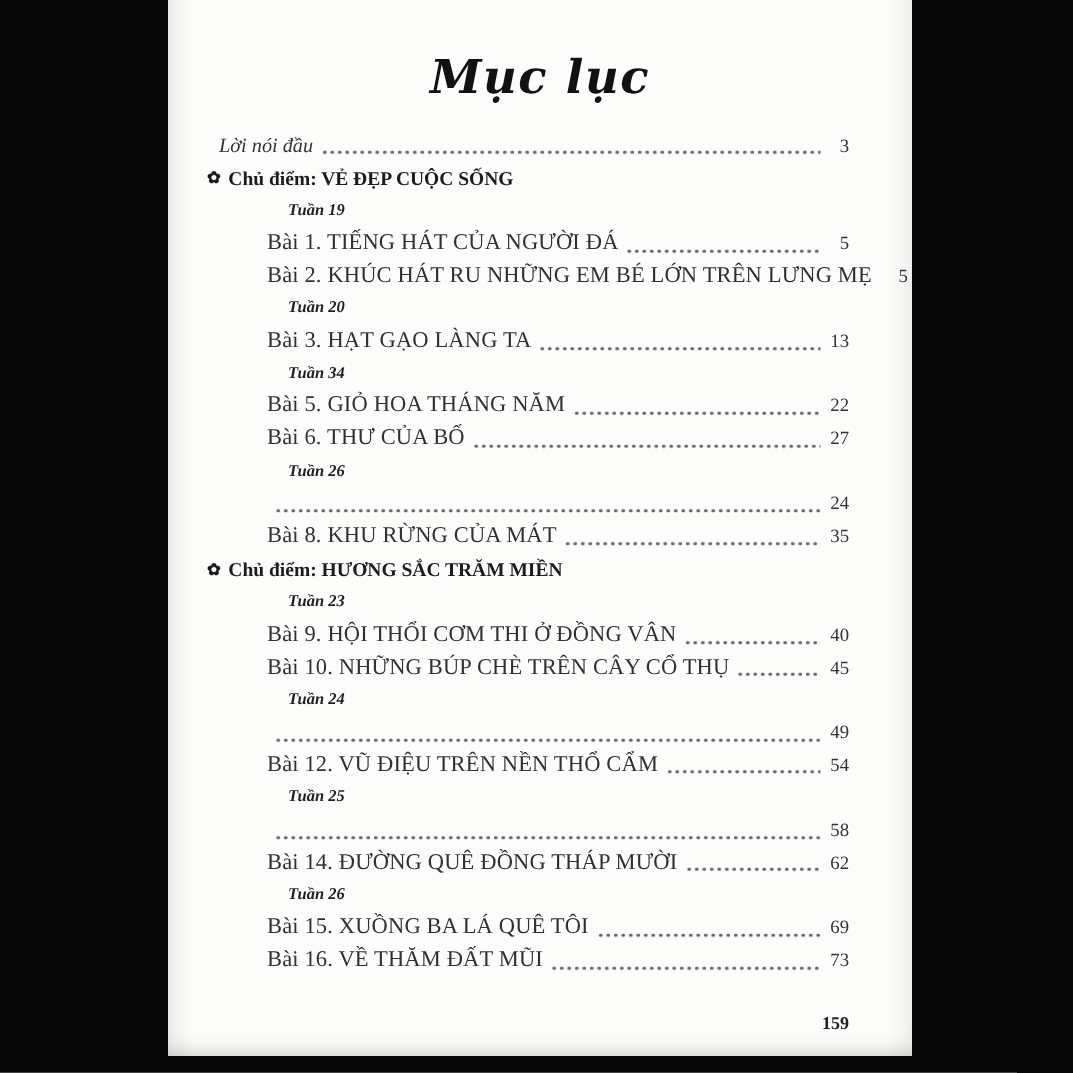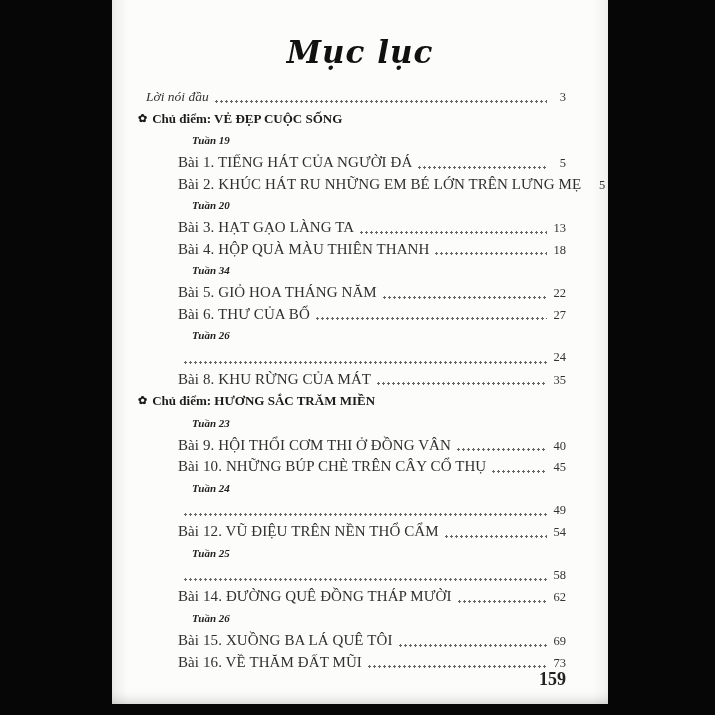--- a/index.html
+++ b/index.html
@@ -89,21 +89,21 @@
   .lesson .label {
     font-size: 15px;
     color: #303030;
     letter-spacing: 0.1px;
   }
   .folio {
     position: absolute;
     right: 42px;
     bottom: 14px;
     font-weight: bold;
-    font-size: 18px;
+    font-size: 12px;
     color: #222;
   }
 </style>
 </head>
 <body>
 
 <div class="viewport">
   <div class="page">
 
     <h1 class="page-title">Mục lục</h1>
@@ -131,25 +131,20 @@
             <span class="label">Bài 2. KHÚC HÁT RU NHỮNG EM BÉ LỚN TRÊN LƯNG MẸ</span>
             <span class="dots"></span>
             <span class="pg">5</span>
           </div>
           <div class="row week">Tuần 20</div>
           <div class="row lesson">
             <span class="label">Bài 3. HẠT GẠO LÀNG TA</span>
             <span class="dots"></span>
             <span class="pg">13</span>
           </div>
-          <div class="row lesson">
-            <span class="label">Bài 4. HỘP QUÀ MÀU THIÊN THANH</span>
-            <span class="dots"></span>
-            <span class="pg">18</span>
-          </div>
           <div class="row week">Tuần 34</div>
           <div class="row lesson">
             <span class="label">Bài 5. GIỎ HOA THÁNG NĂM</span>
             <span class="dots"></span>
             <span class="pg">22</span>
           </div>
           <div class="row lesson">
             <span class="label">Bài 6. THƯ CỦA BỐ</span>
             <span class="dots"></span>
             <span class="pg">27</span>

